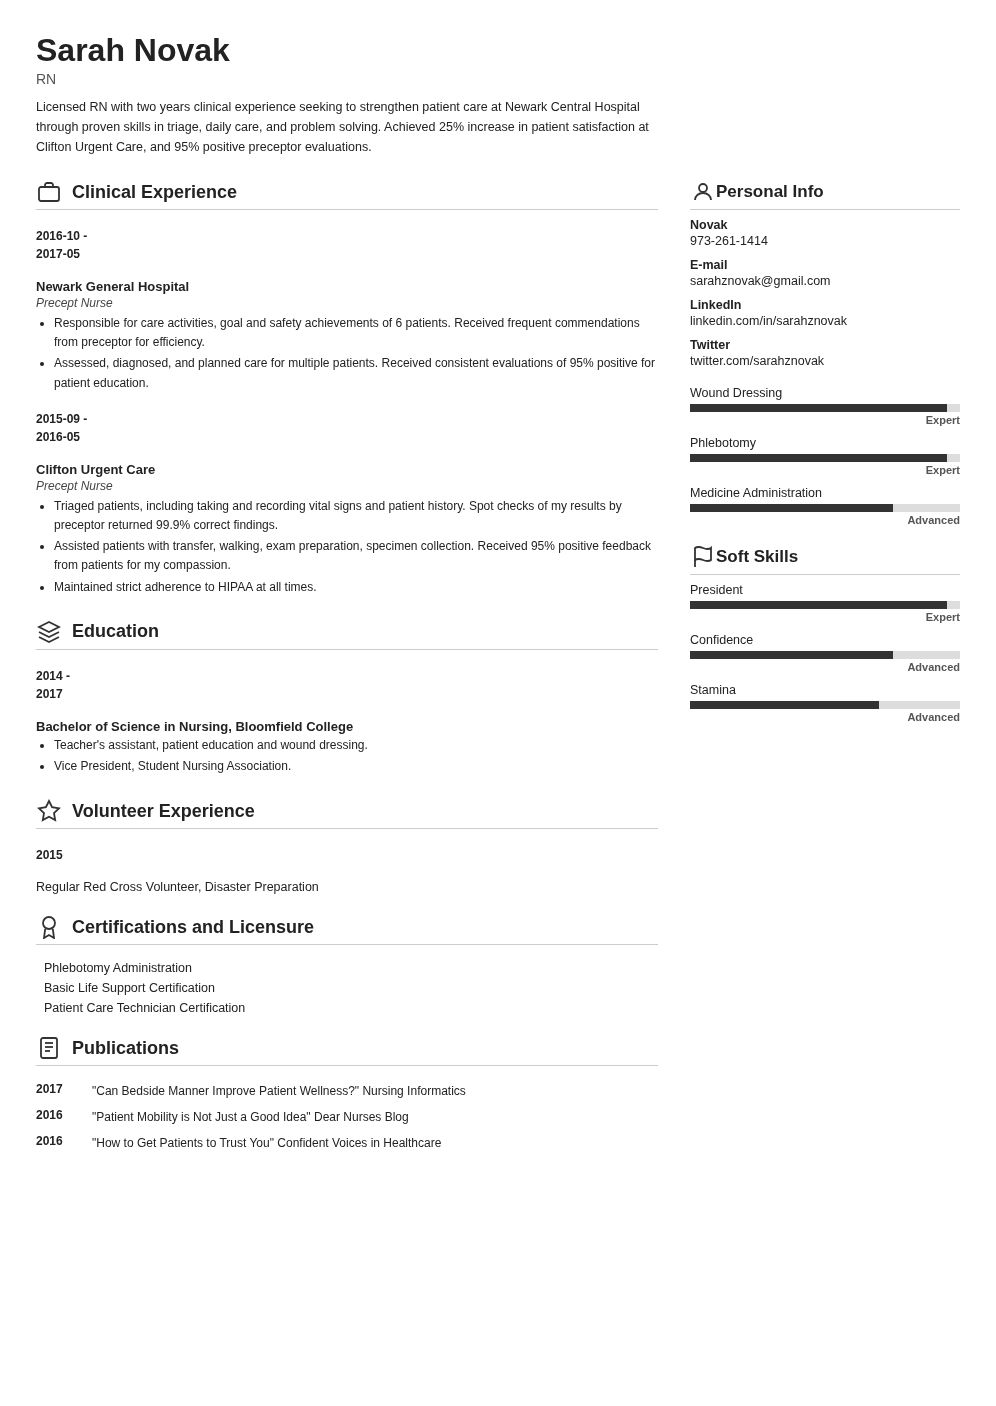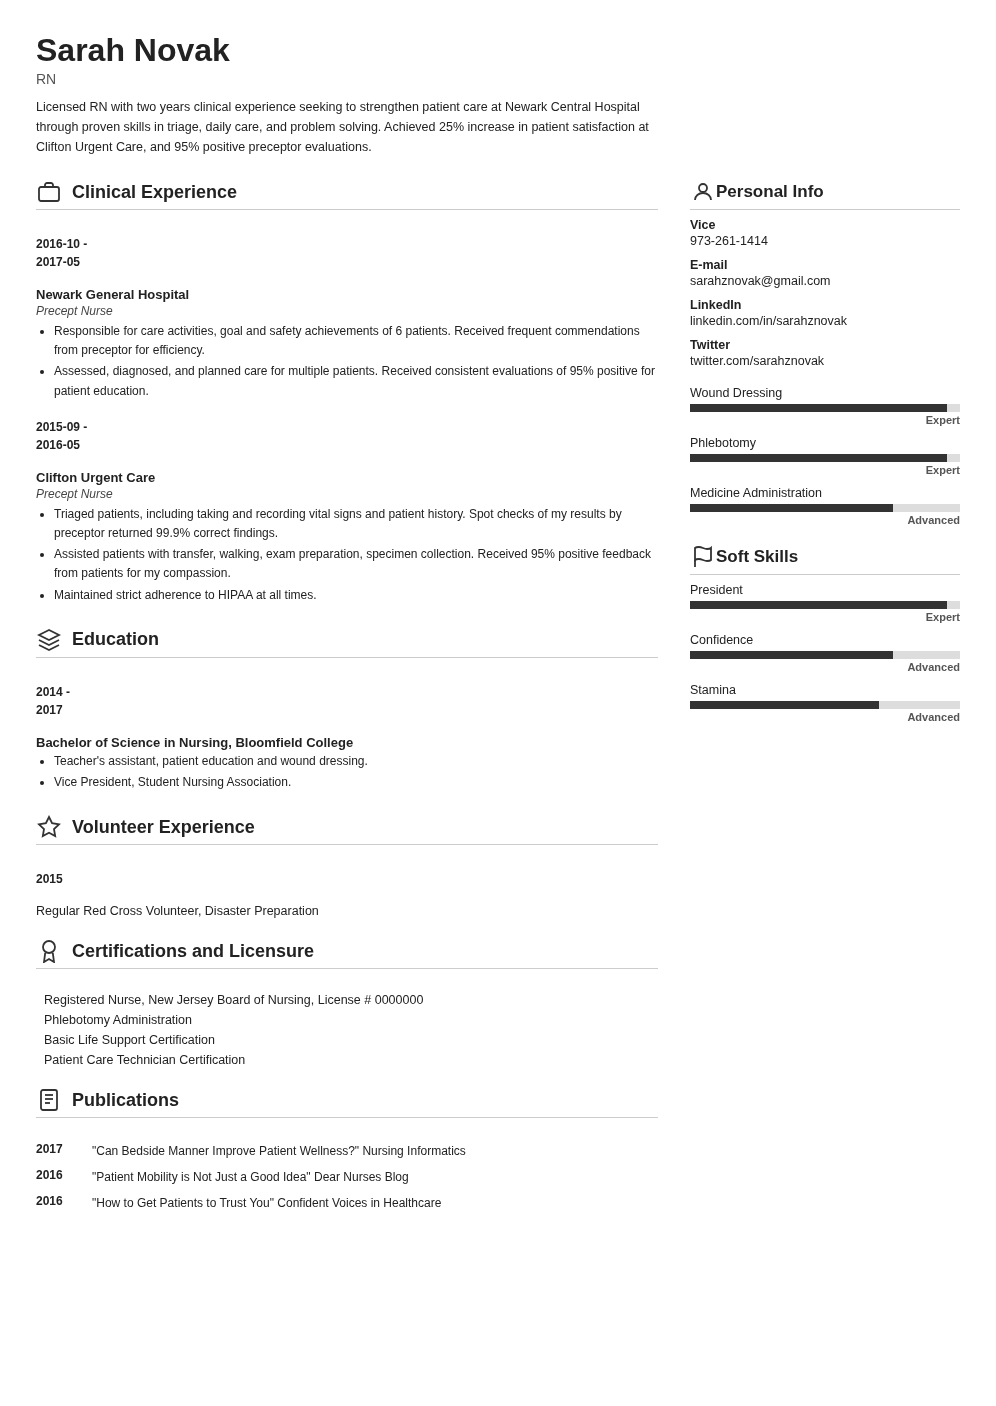--- a/index.html
+++ b/index.html
@@ -41,21 +41,21 @@
       width: 270px;
       flex-shrink: 0;
     }
     .section {
       margin-bottom: 20px;
     }
     .section-header {
       display: flex;
       align-items: center;
       gap: 10px;
-      margin-bottom: 24px;
+      margin-bottom: 16px;
       padding-bottom: 4px;
       border-bottom: 1px solid #ccc;
     }
     .section-icon {
       width: 26px;
       height: 26px;
       display: flex;
       align-items: center;
       justify-content: center;
       flex-shrink: 0;
@@ -269,21 +269,20 @@
           <div class="section-header">
             <span class="section-icon">
               <svg class="icon-svg" viewBox="0 0 24 24" fill="none" stroke="#333" stroke-width="1.8">
                 <circle cx="12" cy="8" r="6"></circle>
                 <path d="M8.21 13.89L7 23l5-3 5 3-1.21-9.12"></path>
               </svg>
             </span>
     <span class="section-title">Certifications and Licensure</span>
           </div>
           <div style="padding-left: 8px;">
-            <p class="cert-item">Registered Nurse, New Jersey Board of Nursing, License # 0000000</p>
             <p class="cert-item">Phlebotomy Administration</p>
             <p class="cert-item">Basic Life Support Certification</p>
             <p class="cert-item">Patient Care Technician Certification</p>
           </div>
         </div>
         <div class="section">
           <div class="section-header">
             <span class="section-icon">
               <svg class="icon-svg" viewBox="0 0 24 24" fill="none" stroke="#333" stroke-width="1.8">
                 <rect x="4" y="2" width="16" height="20" rx="2"></rect>
@@ -313,21 +312,21 @@
         <div class="right-section">
           <div class="right-section-header">
   <span class="section-icon">
               <svg class="icon-svg" viewBox="0 0 24 24" fill="none" stroke="#333" stroke-width="1.8">
                 <circle cx="12" cy="8" r="4"></circle>
                 <path d="M4 20c0-4 3.6-7 8-7s8 3 8 7"></path>
               </svg>
             </span>
   <span class="right-section-title">Personal Info</span>
 </div>
-          <div class="info-label">Vice</div>
+          <div class="info-label">Novak</div>
     <div class="info-value">973-261-1414</div>
           <div class="info-label">E-mail</div>
     <div class="info-value">sarahznovak@gmail.com</div>
           <div class="info-label">LinkedIn</div>
     <div class="info-value">linkedin.com/in/sarahznovak</div>
           <div class="info-label">Twitter</div>
     <div class="info-value">twitter.com/sarahznovak</div>
         </div>
         <div class="right-section">
           <div class="skill-item">

